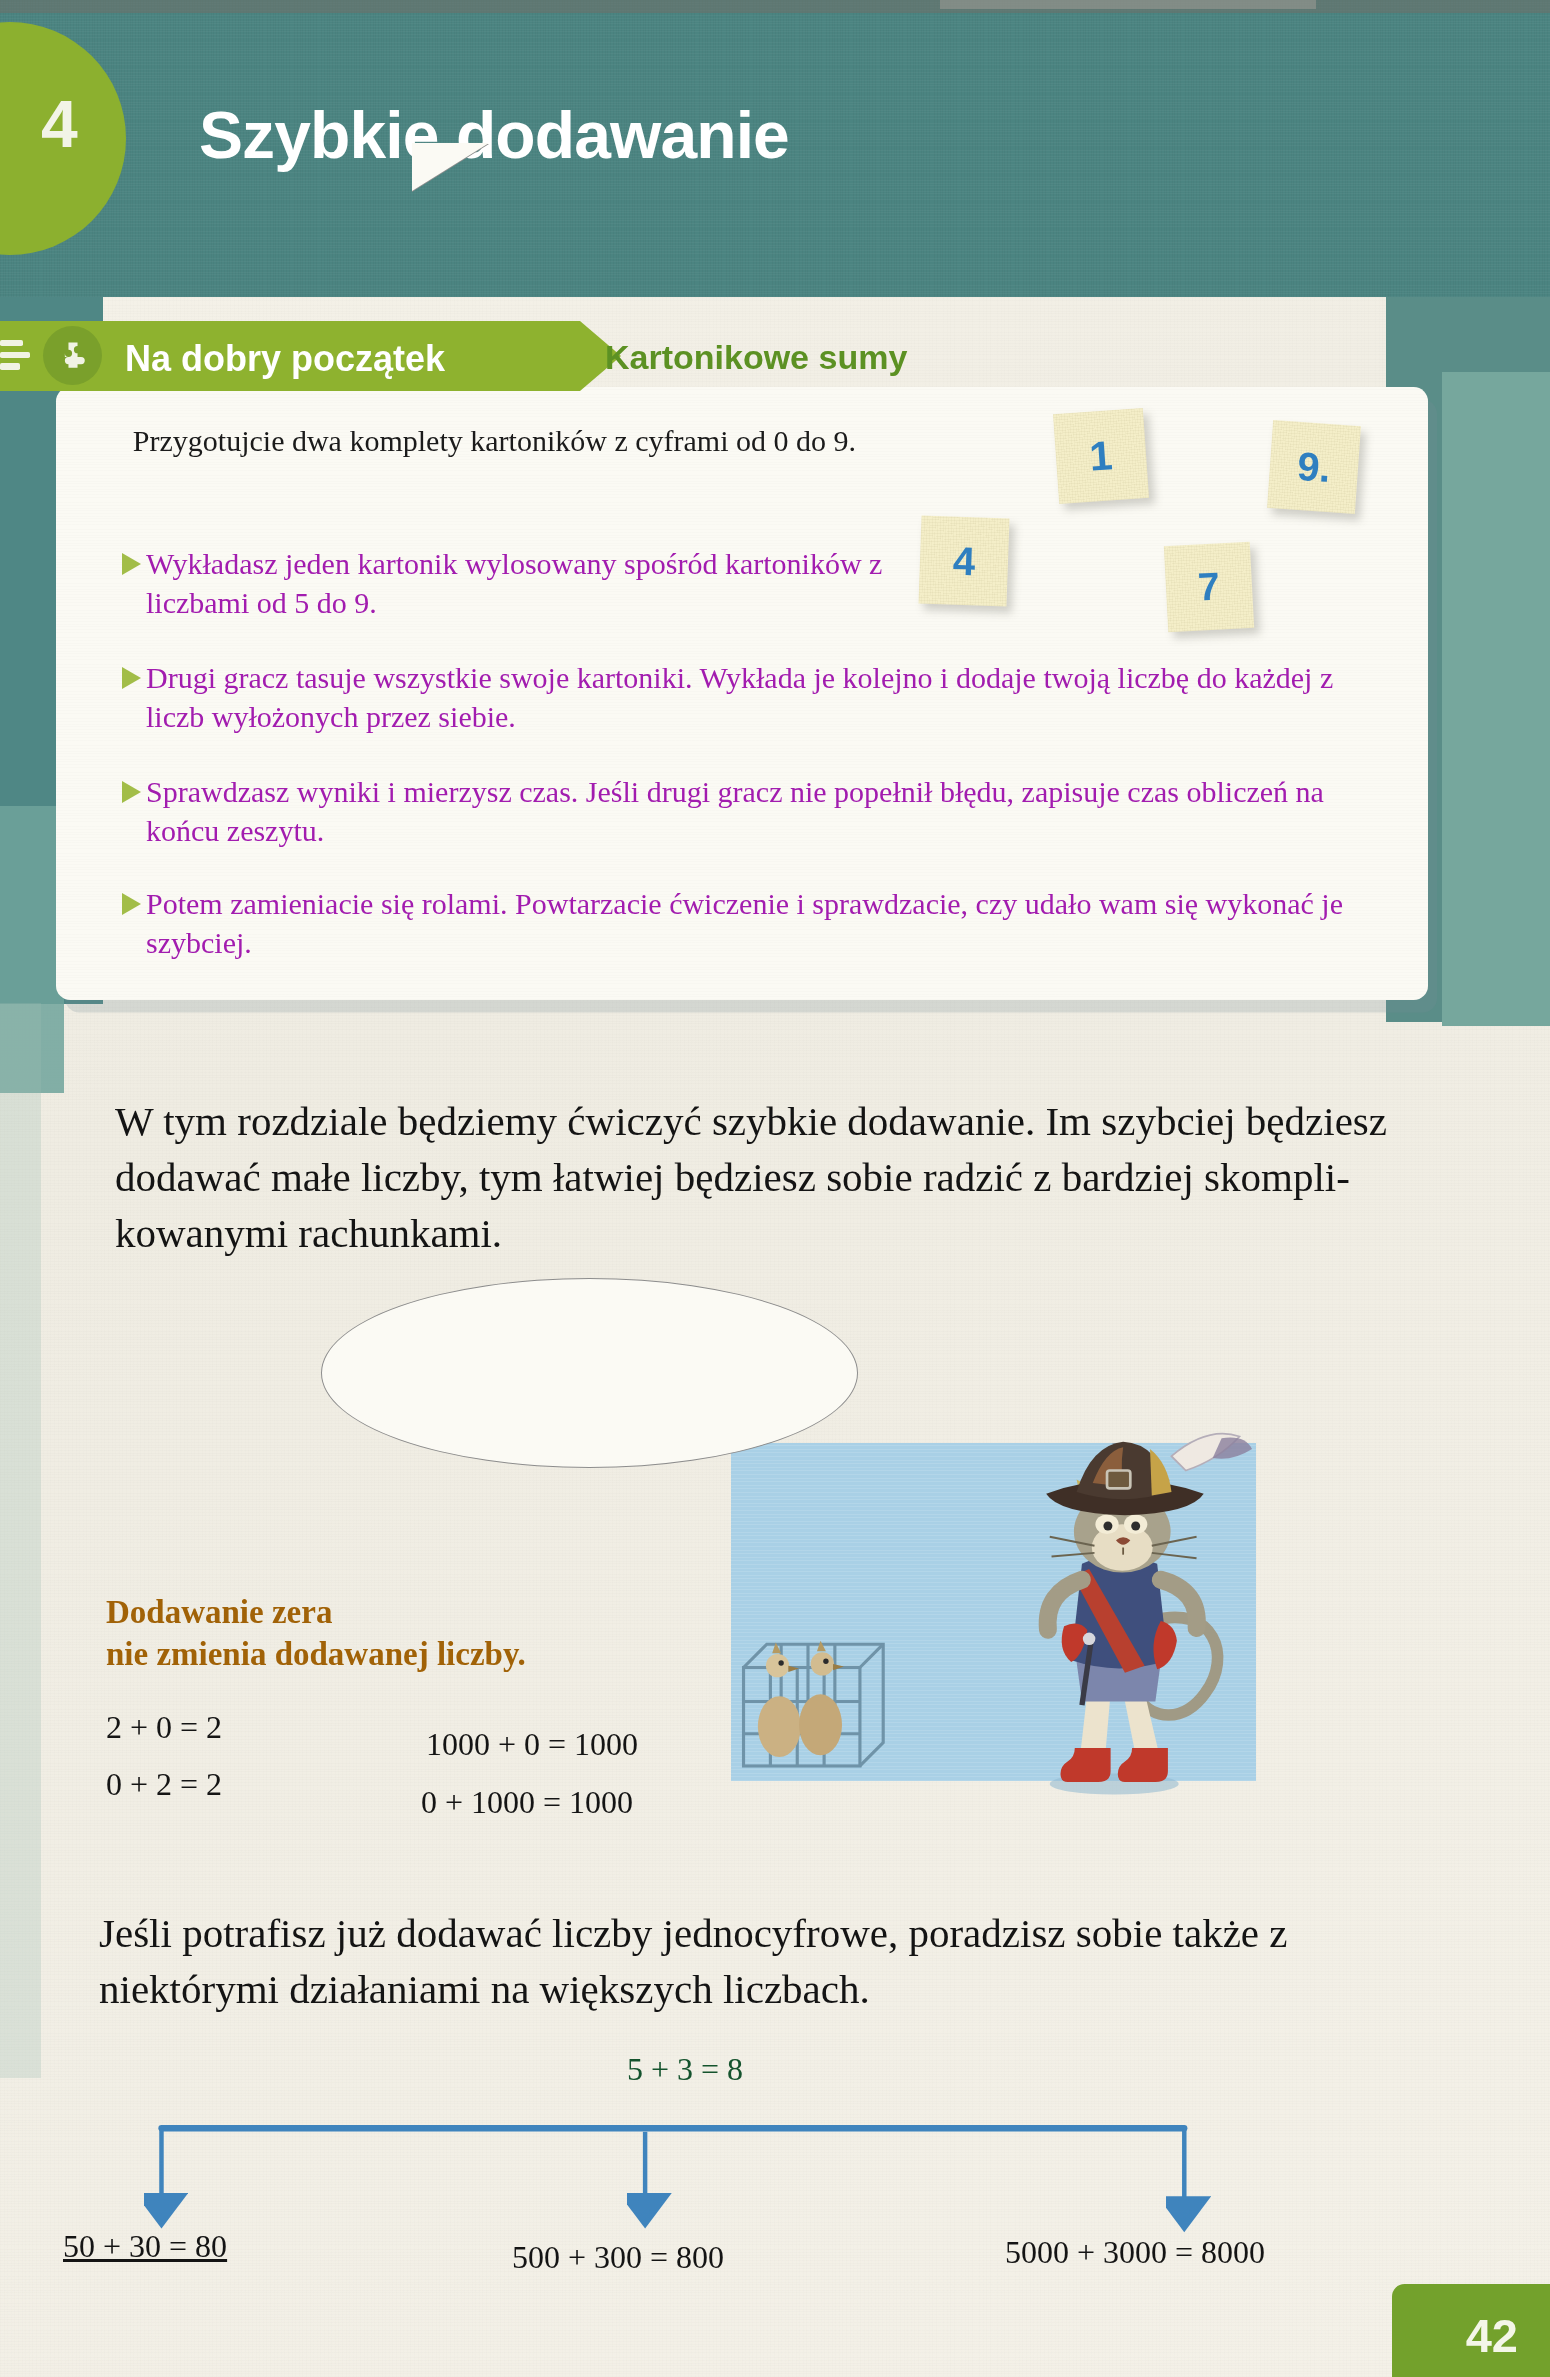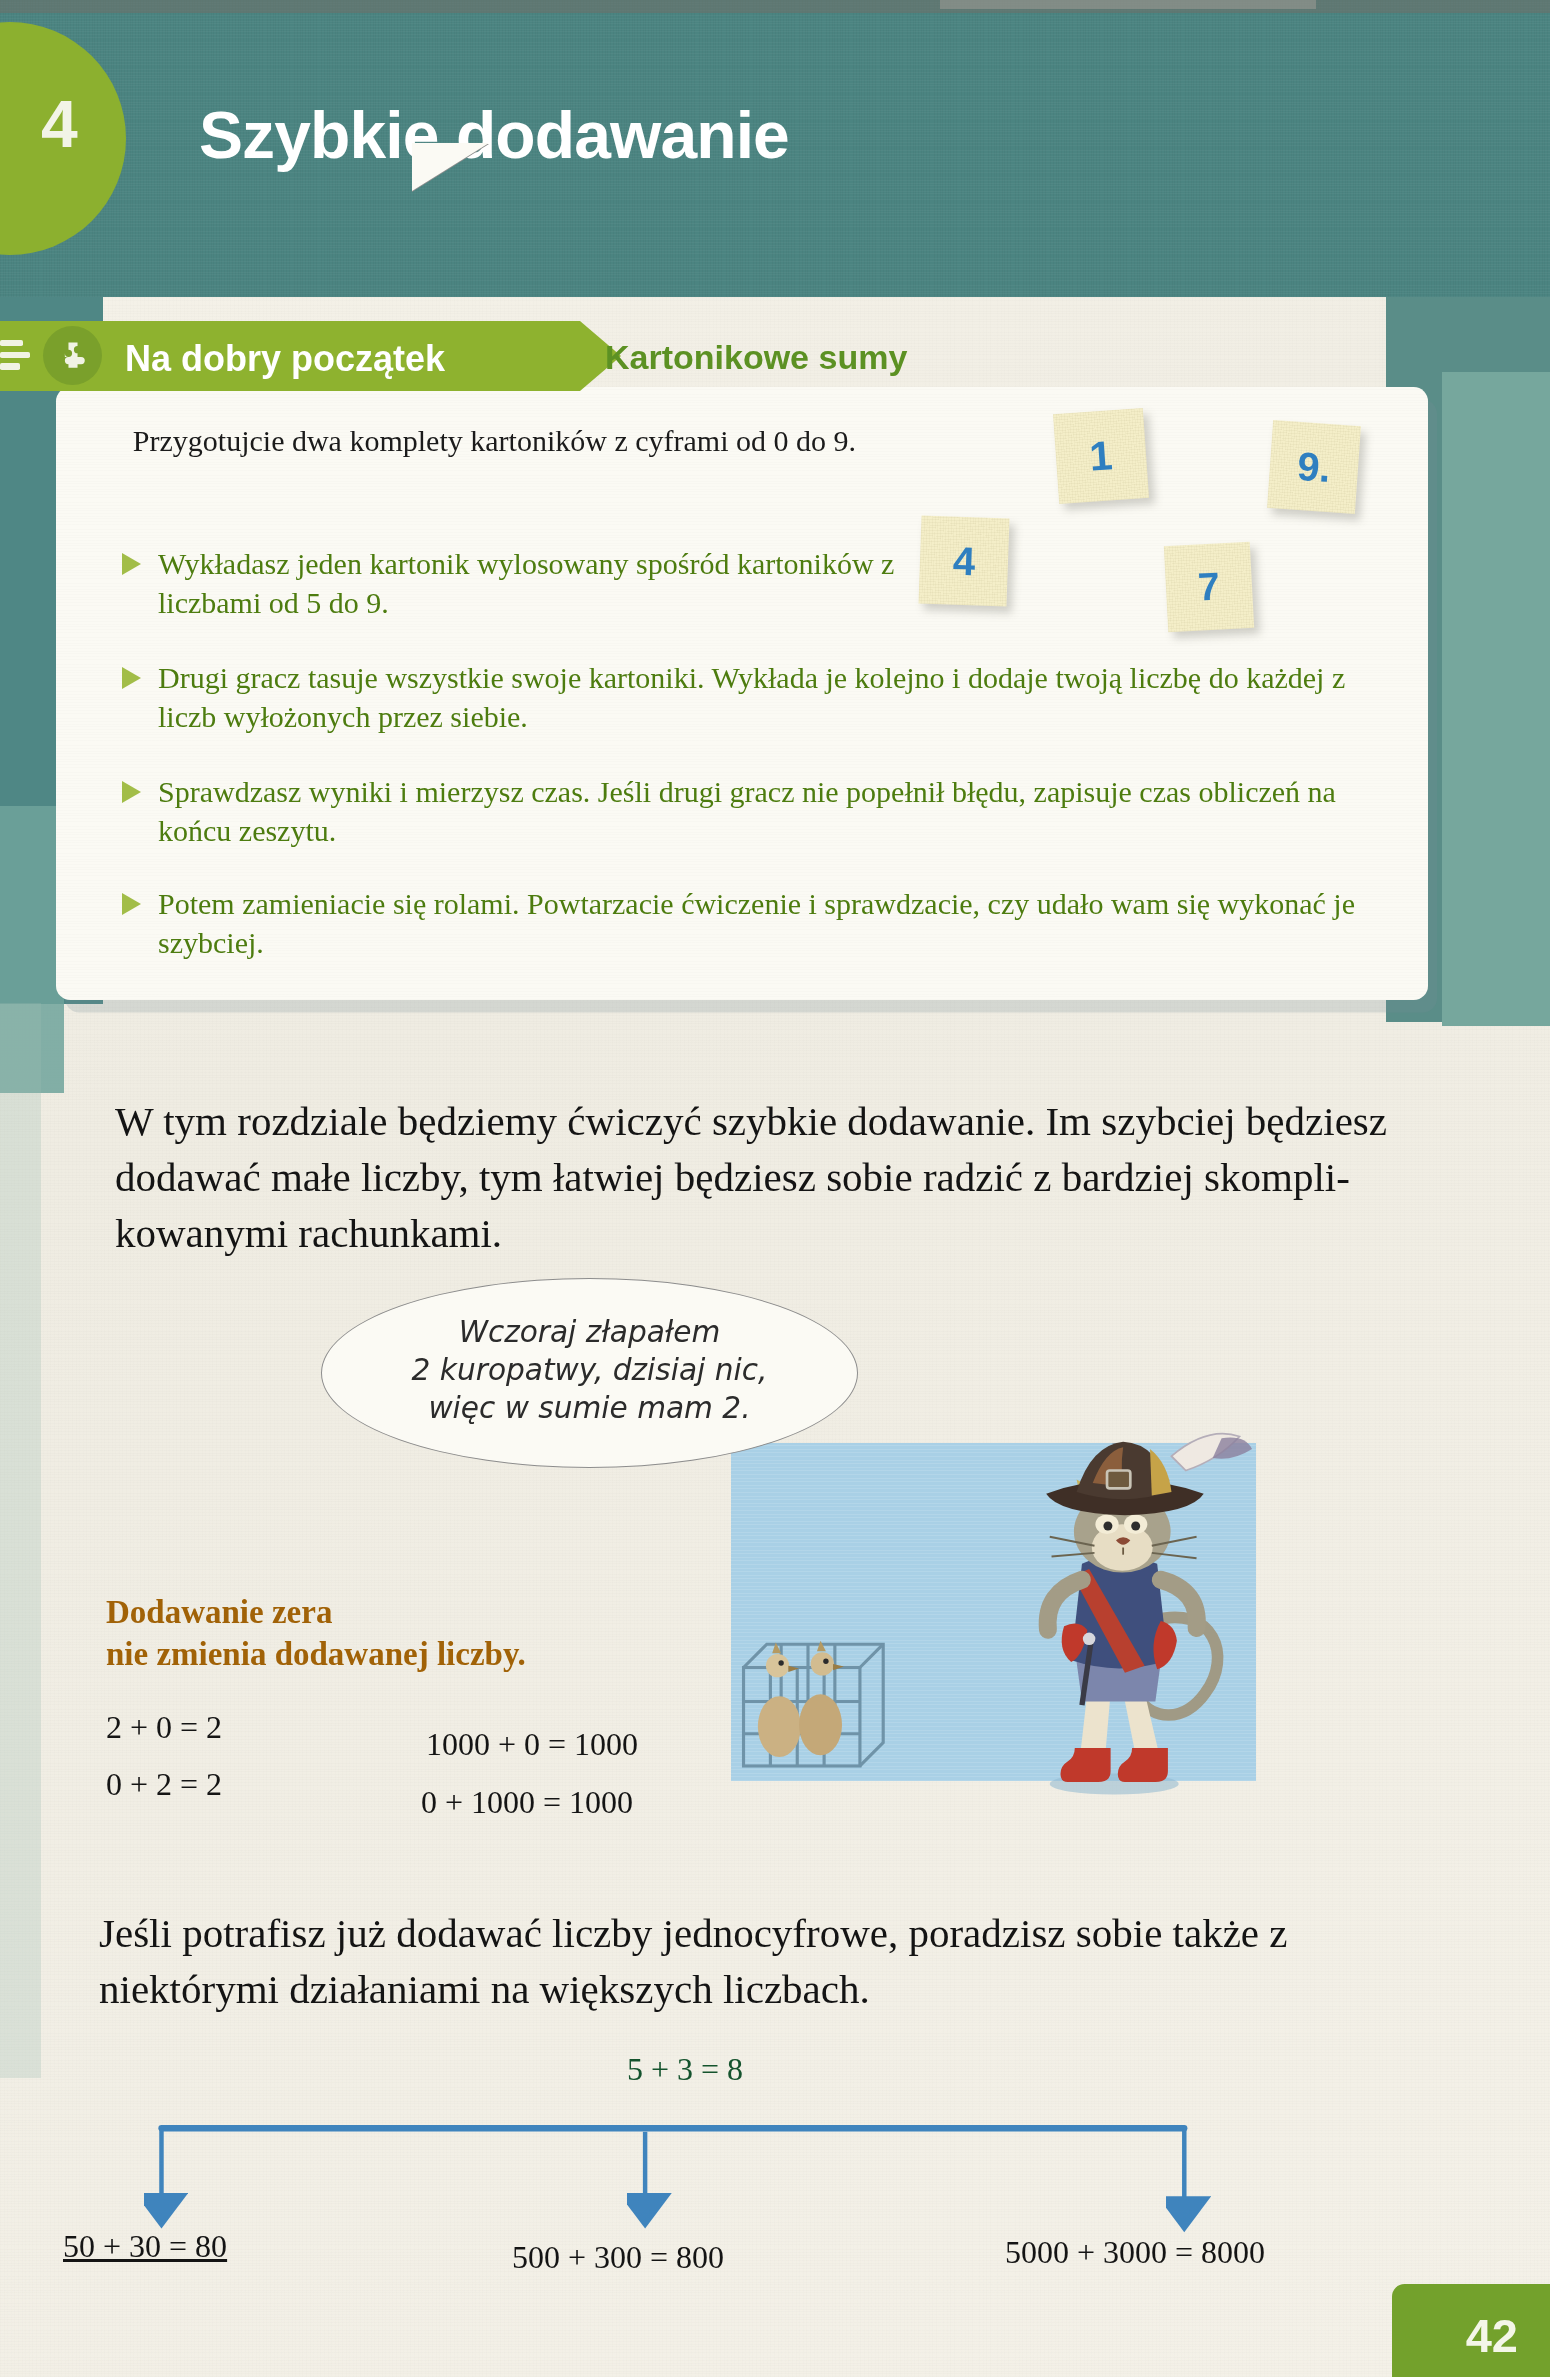--- a/index.html
+++ b/index.html
@@ -128,21 +128,21 @@
   }
   .instr-intro{left:122px;top:421px;width:734px;}
   .bullet-row{position:absolute;z-index:9;}
   .tri{
     position:absolute;left:0;top:9px;width:0;height:0;
     border-left:19.7px solid #a2bd48;
     border-top:11.6px solid transparent;
     border-bottom:11.6px solid transparent;
   }
   .bullet-text{
-    margin-left:36px;color:#4d7c0f;font-size:30px;line-height:1.30;
+    margin-left:24px;color:#a21caf;font-size:30px;line-height:1.30;
     font-family:"Liberation Serif", serif;
   }
 
   
   .numcard{
     position:absolute;z-index:10;
     background:#f4eec8;
     box-shadow:5.4px 6.3px 8px rgba(110,110,100,.30);
     display:flex;align-items:center;justify-content:center;
     color:#2f7fc0;font-weight:700;
@@ -378,25 +378,20 @@
   <circle cx="56" cy="297" r="3" fill="#2b2b2b"></circle>
   <circle cx="106" cy="295" r="3" fill="#2b2b2b"></circle>
   <path d="M64 300 l12 3 l-12 4z" fill="#9a7c44"></path>
   <path d="M114 298 l12 3 l-12 4z" fill="#9a7c44"></path>
   <path d="M46 286 l4 -12 l6 12z M96 284 l4 -12 l6 12z" fill="#b59a62"></path>
 </svg>
 
 <div class="bubble-tail"></div>
 <div class="bubble">
   <div class="bubble-oval"></div>
-  <div class="bubble-text">
-    <div>Wczoraj złapałem</div>
-    <div>2 kuropatwy, dzisiaj nic,</div>
-    <div>więc w sumie mam 2.</div>
-  </div>
 </div>
 
 <div class="zero-title">
   <div>Dodawanie zera</div>
   <div>nie zmienia dodawanej liczby.</div>
 </div>
 <div class="eq" style="left:106px;top:1709px;">2 + 0 = 2</div>
 <div class="eq" style="left:106px;top:1766px;">0 + 2 = 2</div>
 <div class="eq" style="left:426px;top:1726px;">1000 + 0 = 1000</div>
 <div class="eq" style="left:421px;top:1784px;">0 + 1000 = 1000</div>

